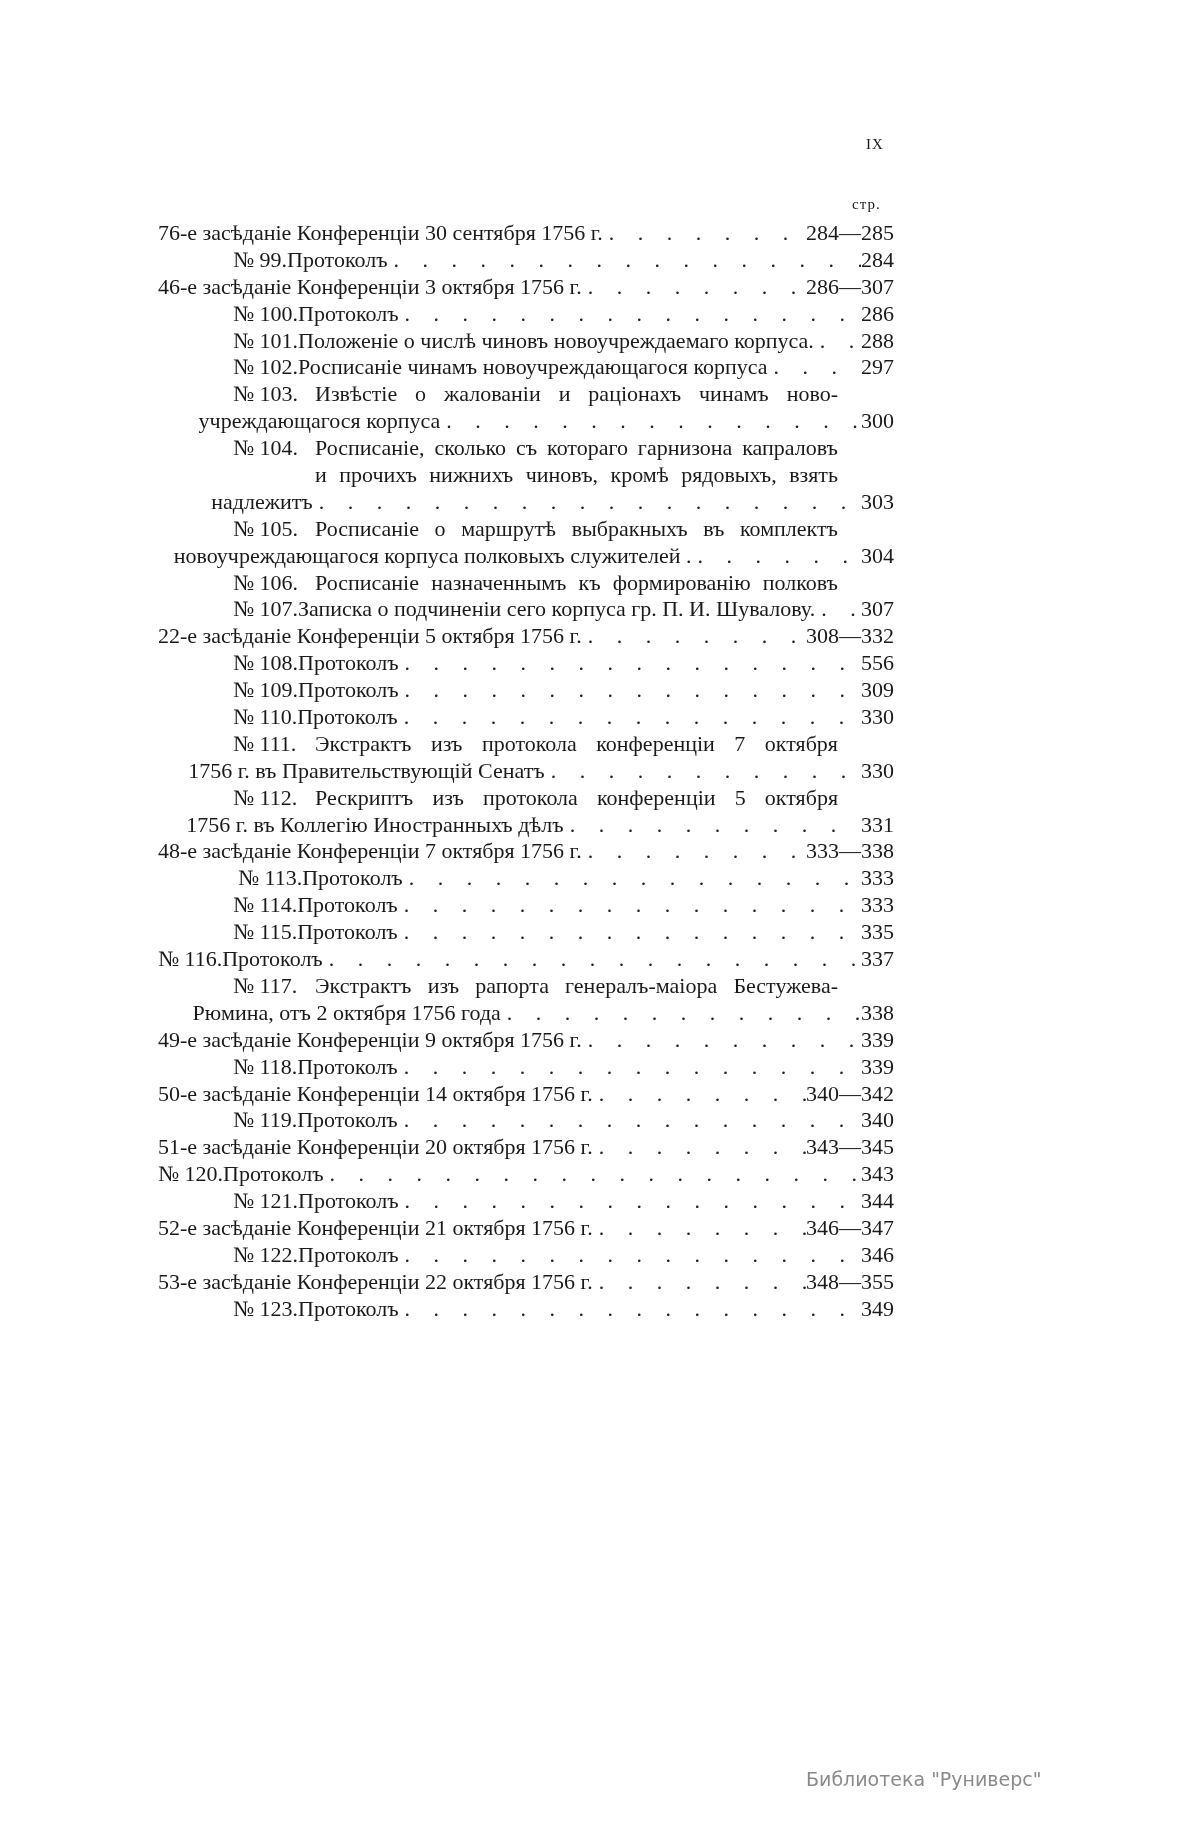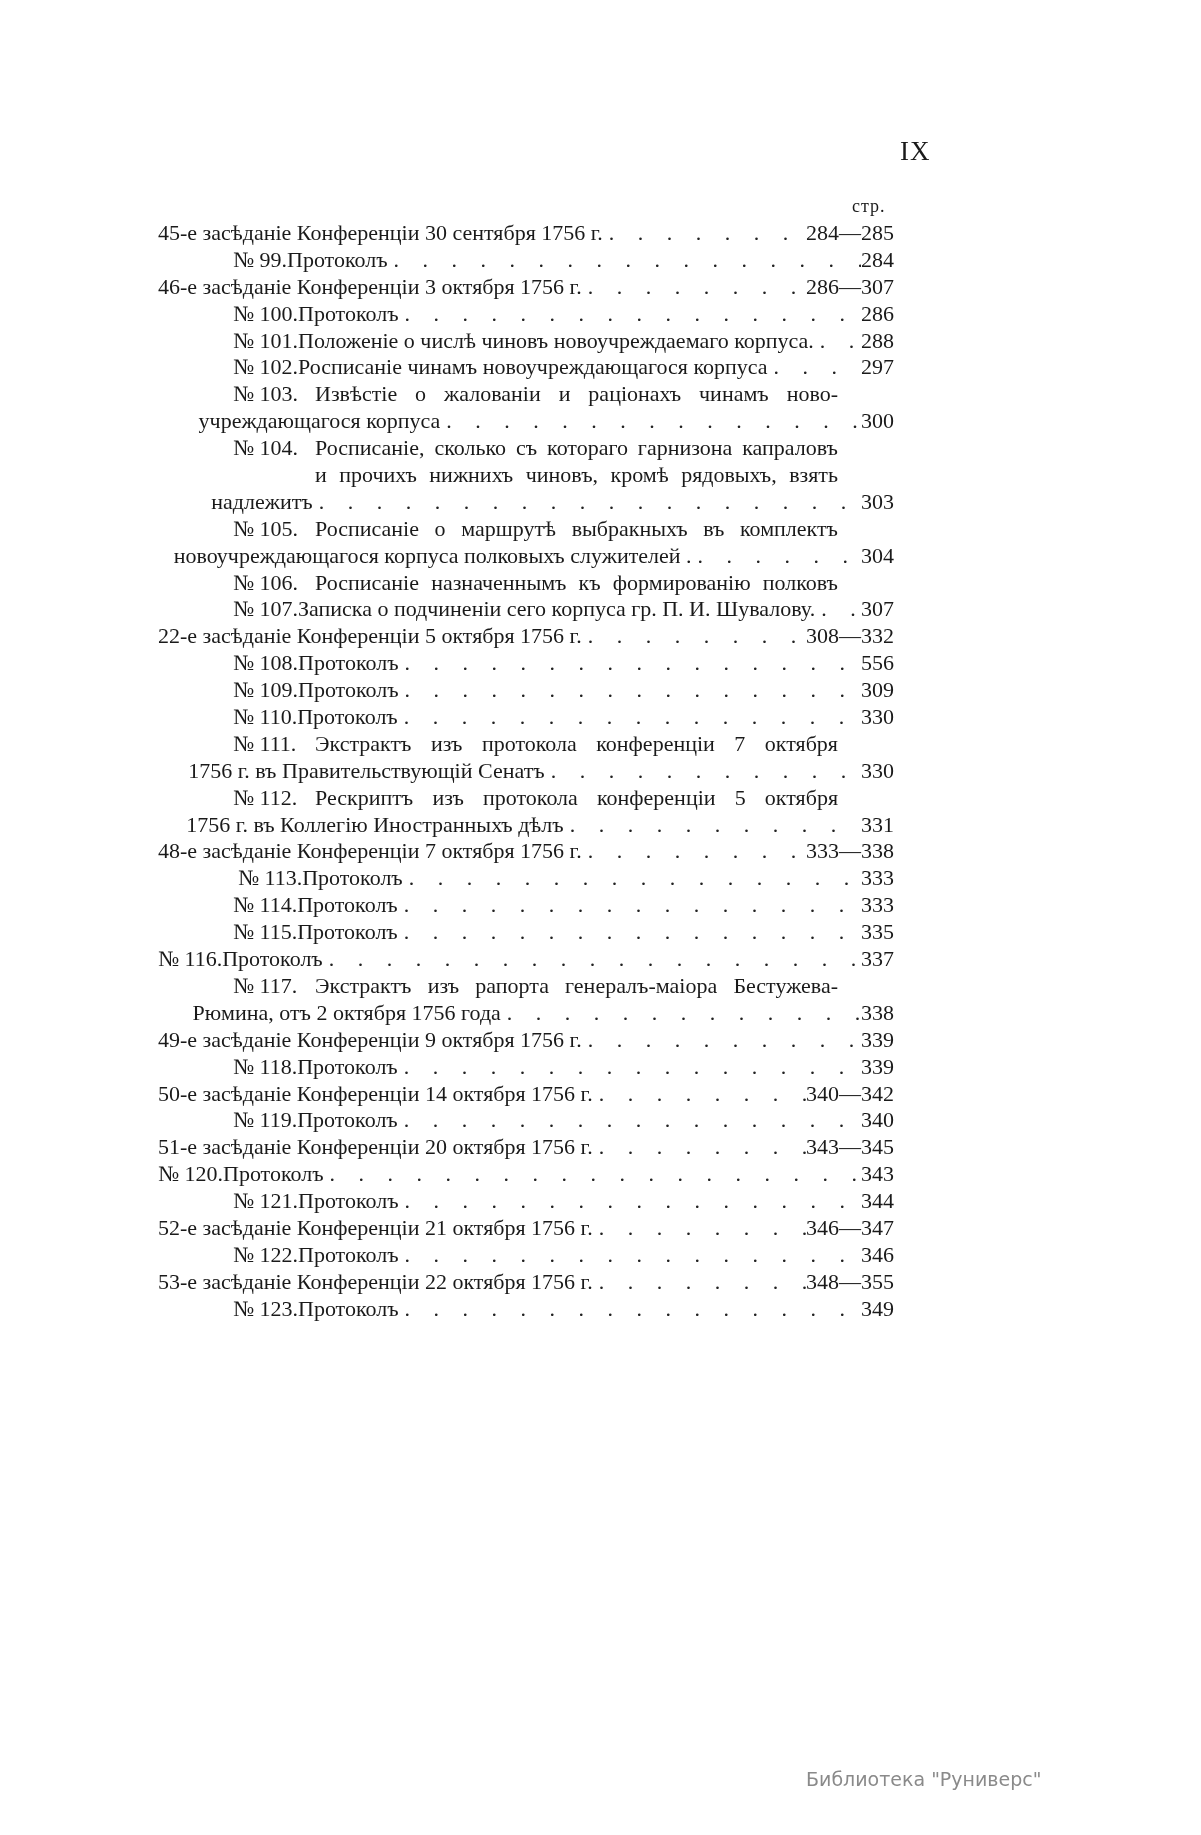--- a/index.html
+++ b/index.html
@@ -1,21 +1,21 @@
 <!DOCTYPE html>
 <html><head>
 <meta charset="utf-8">
 <style>
   html, body { margin: 0; padding: 0; }
   body {
     width: 1201px; height: 1835px; background: #ffffff; position: relative; overflow: hidden;
     font-family: "Liberation Serif", "DejaVu Serif", serif; color: #1a1a1a;
   }
-  .page-num { position: absolute; left: 900px; top: 136px; font-size: 27px; letter-spacing: 1px; }
-  .str-label { position: absolute; left: 852px; top: 196px; font-size: 18px; letter-spacing: 1px; }
+  .page-num { position: absolute; left: 866px; top: 136px; font-size: 15px; letter-spacing: 1px; }
+  .str-label { position: absolute; left: 852px; top: 196px; font-size: 15px; letter-spacing: 1px; }
   .toc { position: absolute; left: 158px; top: 220px; width: 736px; }
   .row { position: relative; font-size: 22px; line-height: 26.9px; height: 26.9px; white-space: nowrap; }
   .row.meeting { padding-left: 0; }
   .line { display: flex; align-items: baseline; }
   .title { flex: 0 0 auto; }
   .dots { flex: 1 1 auto; overflow: hidden; letter-spacing: 9px; padding: 0 6px; color: #222; }
   .dots::before { content: ". . . . . . . . . . . . . . . . . . . . . . . . . . . . . . . . . . . . . . . . . . . . . . . . . . . . . . ."; }
   .pages { flex: 0 0 auto; text-align: right; }
   .entry-num { display: inline-block; width: 157px; }
   .entry-num span { display: inline-block; }
@@ -26,21 +26,21 @@
 </style>
 </head>
 <body>
 
 <div class="page-num">IX</div>
 <div class="str-label">стр.</div>
 
 <div class="toc" id="toc">
     <div class="row meeting">
       <div class="line">
-        <span class="title">45-е засѣданіе Конференціи 30 сентября 1756 г.</span>
+        <span class="title">76-е засѣданіе Конференціи 30 сентября 1756 г.</span>
         <span class="dots"></span>
         <span class="pages">284—285</span>
       </div>
     </div>
     <div class="row item">
       <div class="line">
         <span class="entry-num"><span style="margin-left: 75px;">№ 99.</span></span>
         <span class="title">Протоколъ</span>
         <span class="dots"></span>
         <span class="pages">284</span>

